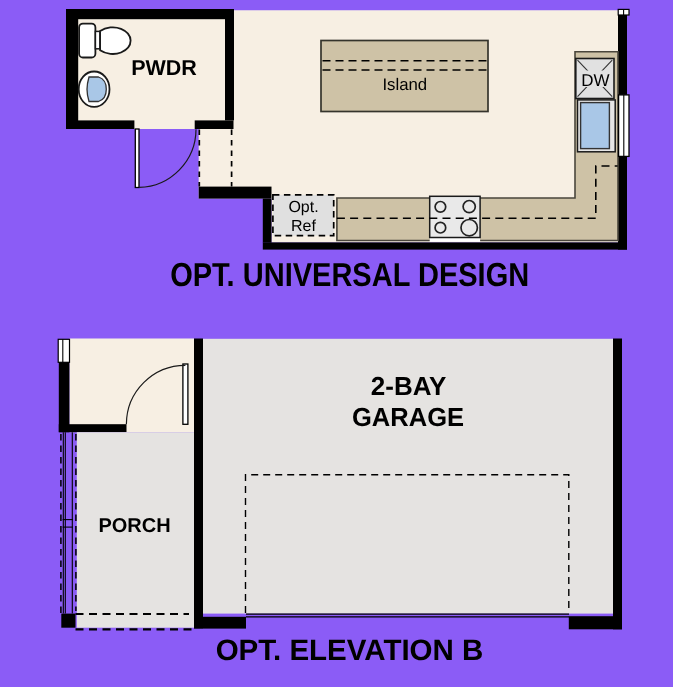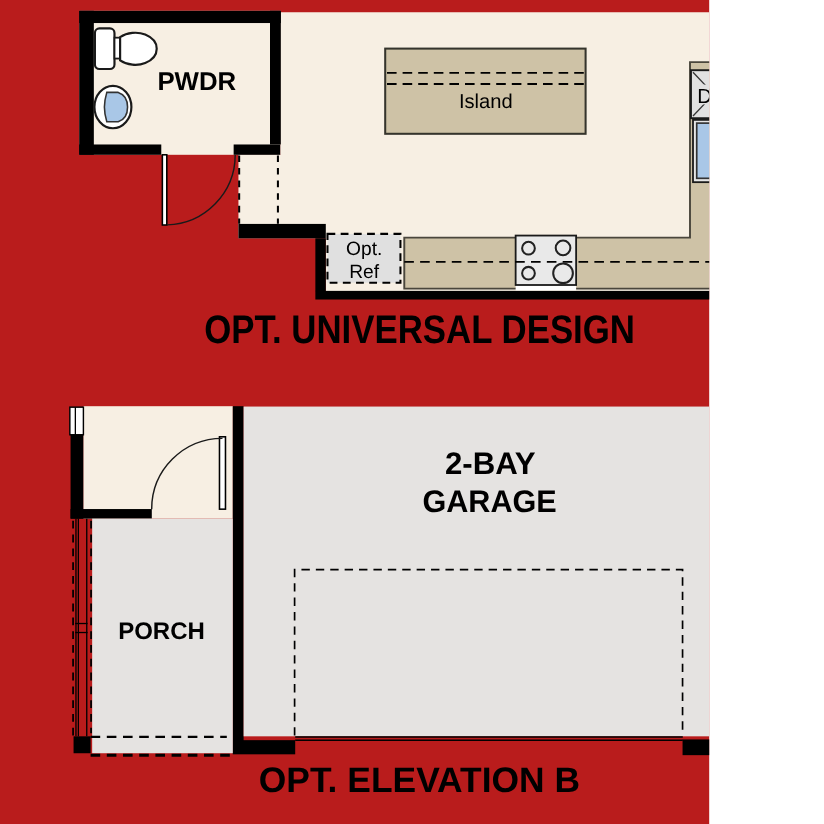--- a/index.html
+++ b/index.html
@@ -1,16 +1,16 @@
 <!DOCTYPE html>
 <html><head>
 <meta charset="utf-8">
 <style>
   html,body{margin:0;padding:0;background:#ffffff;}
-  #page{width:591px;height:687px;position:relative;background:#b91c1c;overflow:hidden;}
+  #page{width:673px;height:687px;position:relative;background:#8b5cf6;overflow:hidden;}
   svg{position:absolute;top:0;left:0;}
   text{font-family:"Liberation Sans", sans-serif;fill:#000;text-rendering:geometricPrecision;}
 </style>
 </head>
 <body>
 <div id="page">
 <svg width="687" height="687" viewBox="0 0 687 687">
 
   <polygon points="234,10.2 618,10.2 618,242.5 271.5,242.5 271.5,198.6 198.7,198.6 198.7,129 234,129" fill="#f7efe3"></polygon>
 

